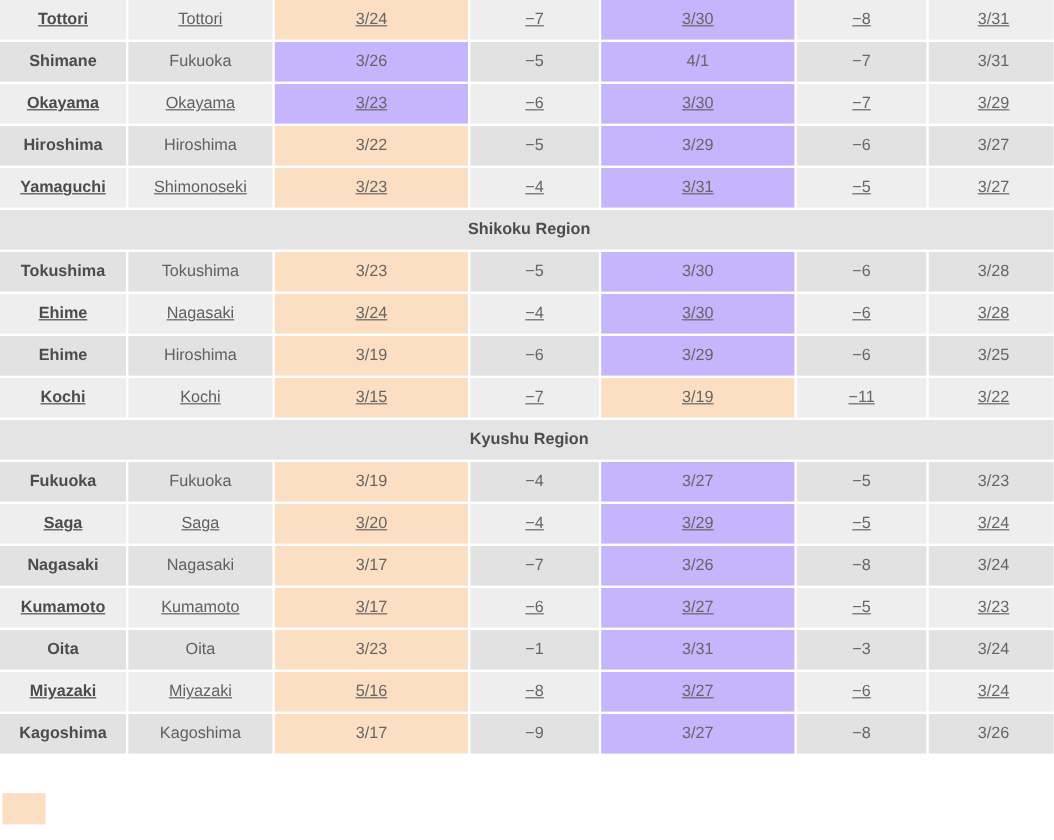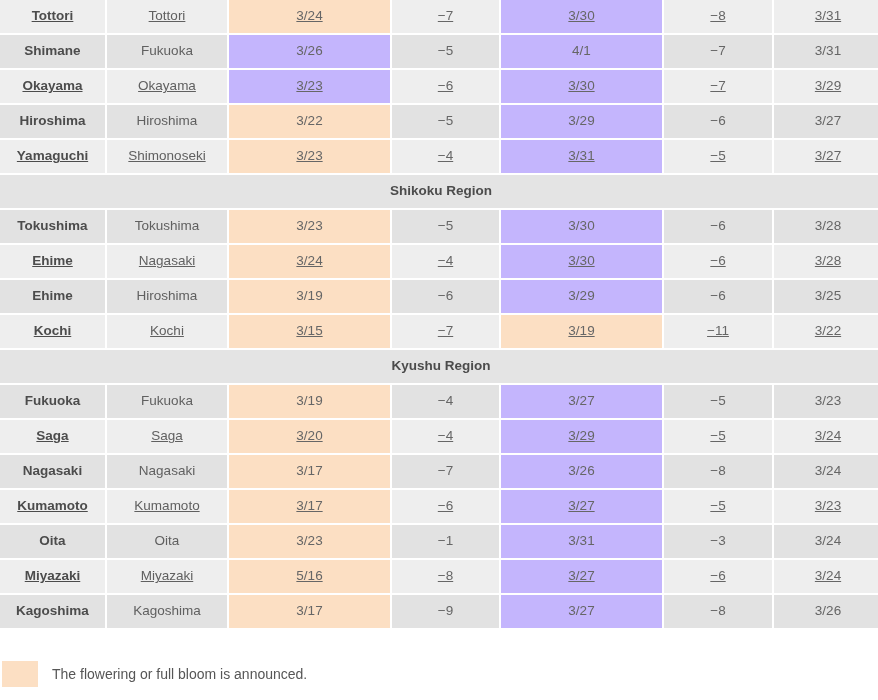--- a/index.html
+++ b/index.html
@@ -249,14 +249,13 @@
         <td class="col-diff">−9</td>
         <td class="col-date c-cream">3/27</td>
         <td class="col-diff">−8</td>
         <td class="col-date">3/26</td>
       </tr>
     </tbody>
 </table>
 
 <div id="legend">
   <span class="swatch"></span>
-  <span class="legend-text">The flowering or full bloom is announced.</span>
 </div>
 
 </body></html>

